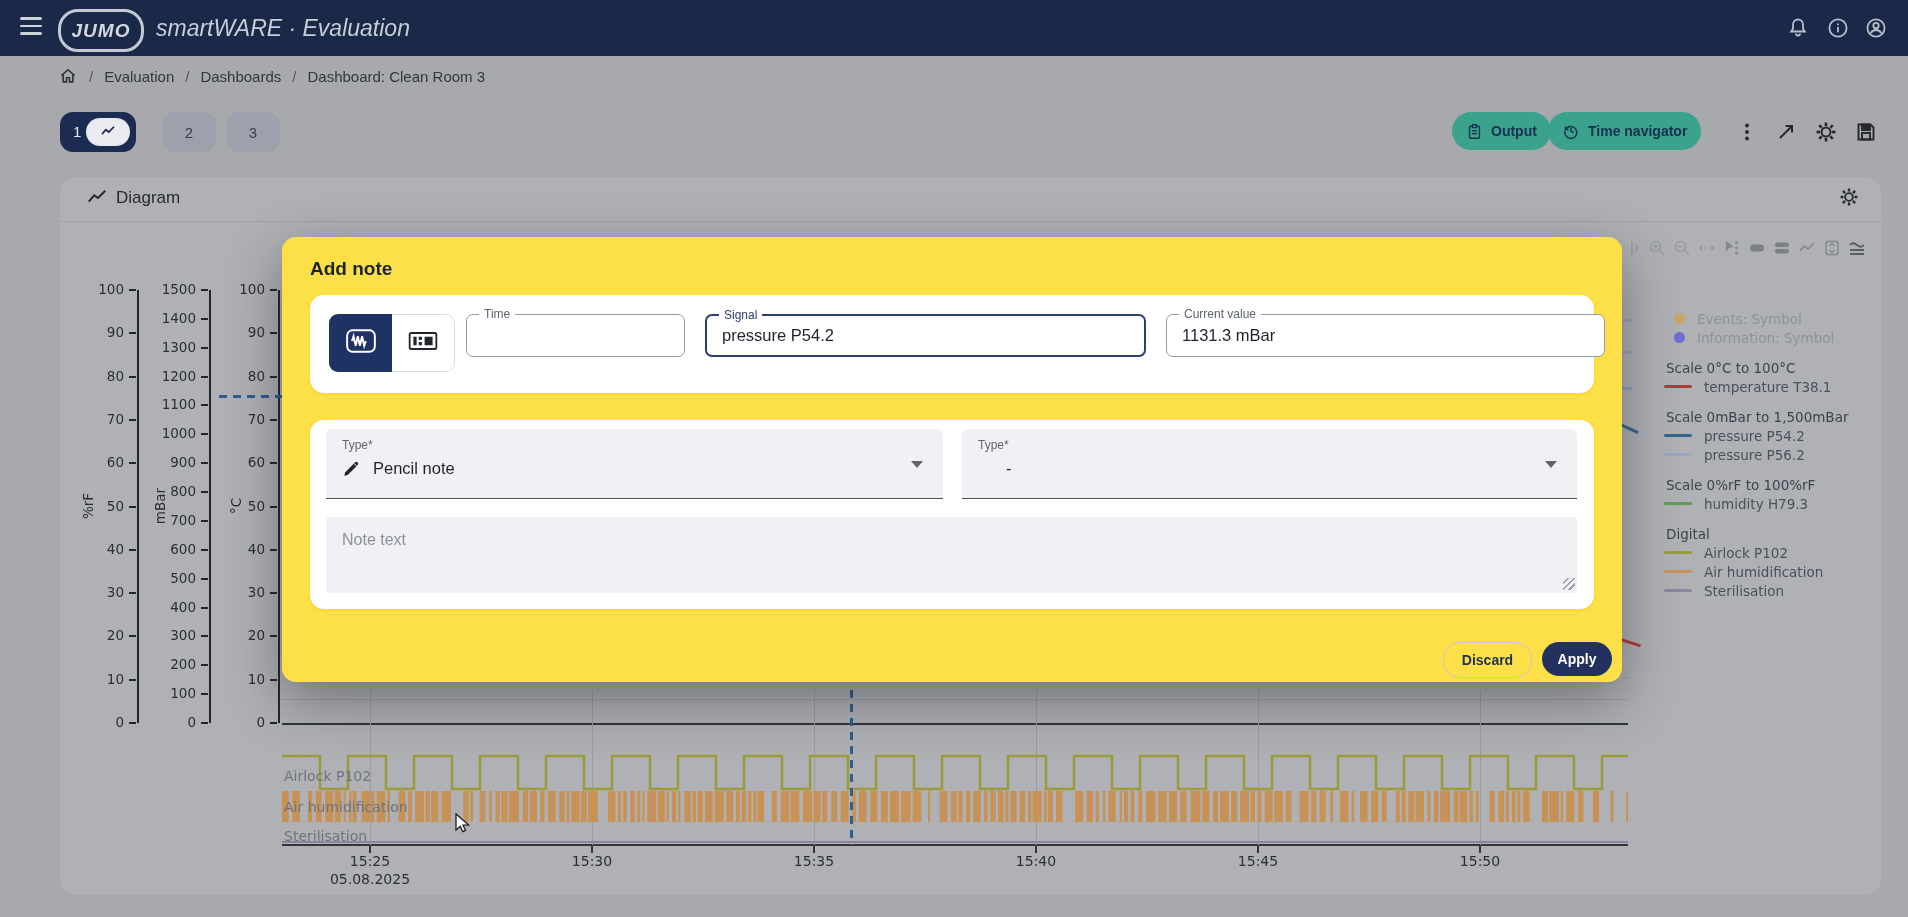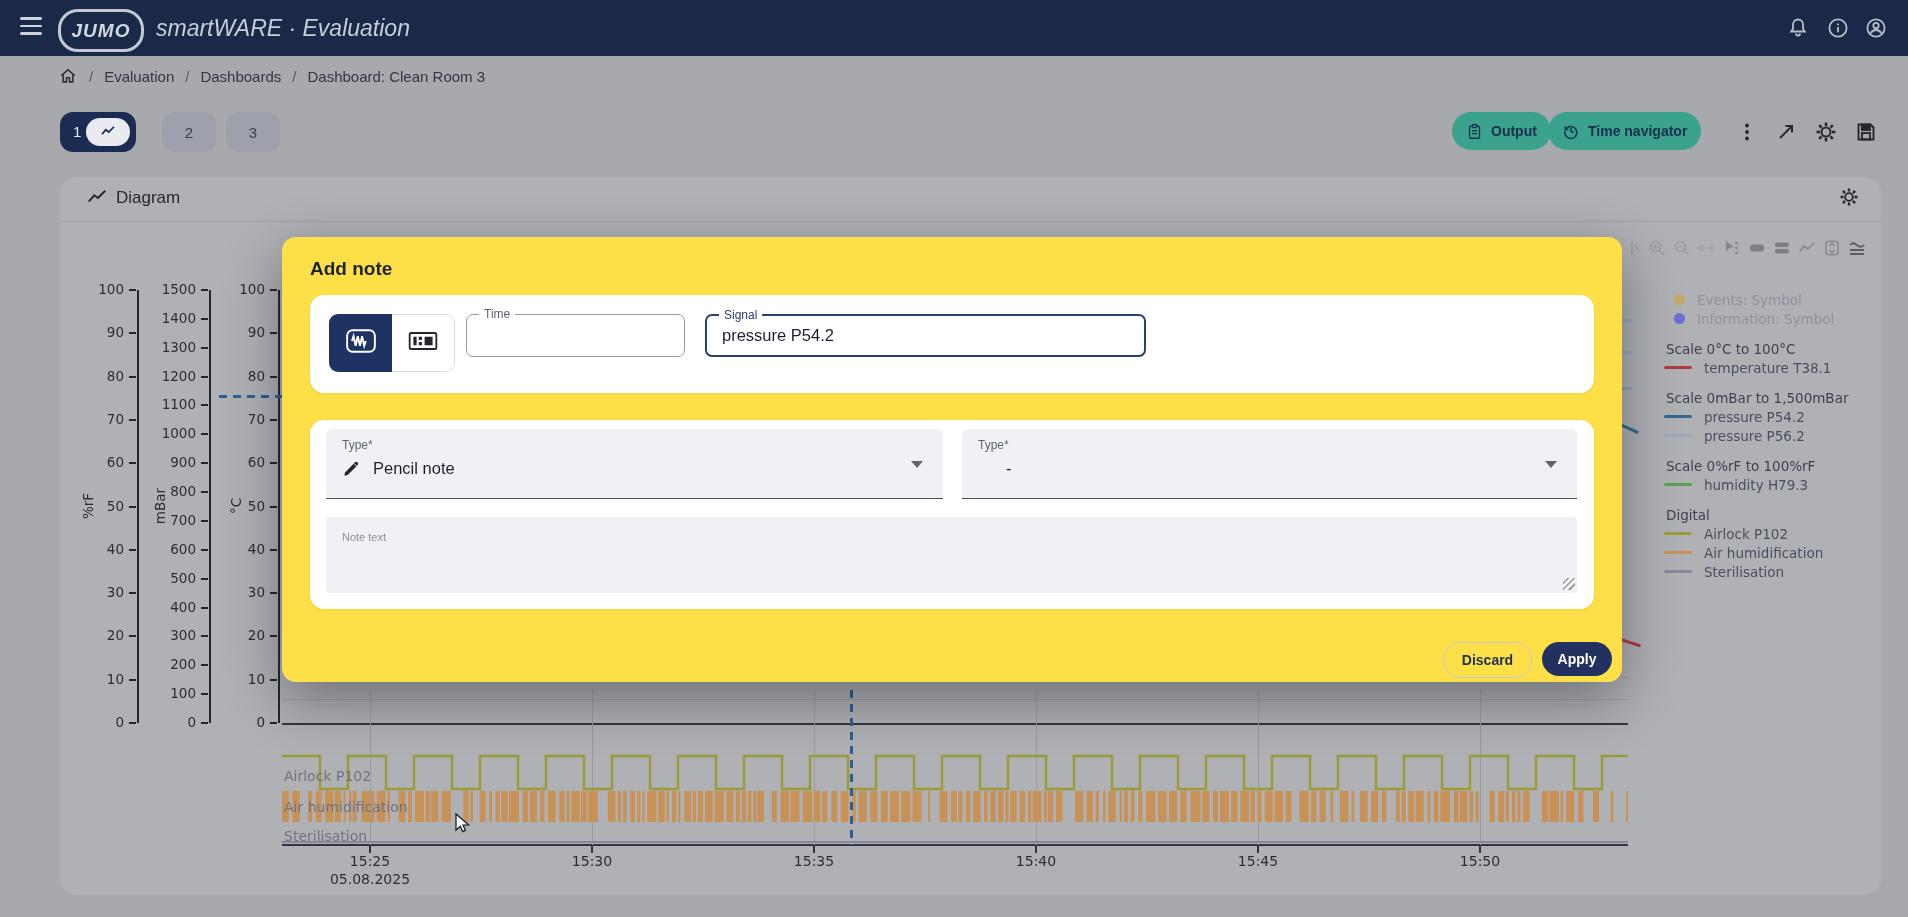--- a/index.html
+++ b/index.html
@@ -58,21 +58,21 @@
   .grid-h{position:absolute;left:222px;width:1346px;height:1px;background:#9fa0a4;}
   .zero-h{position:absolute;left:222px;top:546px;width:1346px;height:2px;background:#32353e;}
   .dig-lab{position:absolute;left:224px;font-size:14px;color:#6f737c;}
   .cursor-v{position:absolute;width:3px;background-image:repeating-linear-gradient(180deg,#2d5f93 0 8px,transparent 8px 14px);}
   .cursor-h{position:absolute;height:3.5px;background-image:repeating-linear-gradient(90deg,#2d5f93 0 8px,transparent 8px 14px);}
   .frag{position:absolute;}
   .tb-icons{position:absolute;left:1563px;top:62px;display:flex;gap:7px;align-items:center;}
   .tb-icons span{width:18px;height:18px;display:inline-block;cursor:pointer;}
 
   
-  #legend{position:absolute;left:1600px;top:113px;width:215px;font-size:13.5px;}
+  #legend{position:absolute;left:1600px;top:132px;width:215px;font-size:13.5px;}
   .lg-sym{height:19px;display:flex;align-items:center;gap:12px;padding-left:14px;color:#8e929b;cursor:pointer;}
   .lg-sym i{width:11px;height:11px;border-radius:50%;display:inline-block;}
   .lg-head{height:19px;margin-top:11px;padding-left:6px;color:#3d434e;display:flex;align-items:center;}
   .lg-series{height:19px;display:flex;align-items:center;gap:12px;padding-left:4px;color:#49505e;cursor:pointer;}
   .lg-series i{width:28px;height:3px;border-radius:2px;display:inline-block;}
 
   
   .modal{position:absolute;left:282px;top:237px;width:1340px;height:445px;background:#fde047;border-radius:14px;
     box-shadow:0 18px 55px rgba(20,24,34,.42);z-index:10;}
   .m-title{position:absolute;left:28px;top:21px;font-size:19px;font-weight:600;color:#1d2431;}
@@ -89,21 +89,21 @@
   .fld .flab{position:absolute;left:12px;top:-8px;background:#fff;padding:0 5px;font-size:12px;color:#5d6470;}
   .fld-focus{border:2.5px solid #2c4070;}
   .fld-focus .flab{color:#2c4070;}
   .sel{position:absolute;top:9px;height:70px;background:#f1f1f5;border-radius:6px 6px 0 0;border-bottom:1.5px solid #4c5059;
     box-sizing:border-box;cursor:pointer;}
   .sel .slab{position:absolute;left:16px;top:9px;font-size:12px;color:#60666f;}
   .sel .sval{position:absolute;left:16px;top:30px;font-size:16.5px;color:#1d222c;display:flex;align-items:center;gap:12px;}
   .sel .arrow{position:absolute;right:20px;top:32px;width:0;height:0;border-left:6px solid transparent;
     border-right:6px solid transparent;border-top:7px solid #5f646e;}
   .m-textarea{position:absolute;left:16px;top:97px;width:1251px;height:76px;background:#f1f1f5;border:none;border-radius:4px;
-    resize:none;box-sizing:border-box;padding:14px 16px;font-size:11px;font-family:"Liberation Sans",sans-serif;color:#1d222c;outline:none;}
+    resize:none;box-sizing:border-box;padding:14px 16px;font-size:16px;font-family:"Liberation Sans",sans-serif;color:#1d222c;outline:none;}
   .m-textarea::placeholder{color:#8b909b;}
   .ta-grip{position:absolute;left:1253px;top:158px;width:12px;height:12px;
     background:repeating-linear-gradient(135deg,transparent 0 3px,#9aa0aa 3px 4.5px);pointer-events:none;}
   .btn-discard{position:absolute;left:1161px;top:405px;width:87px;height:34px;border:1px solid #c6c9d2;border-radius:17px;
     background:transparent;color:#223459;font-size:14px;font-weight:600;display:flex;align-items:center;justify-content:center;cursor:pointer;}
   .btn-apply{position:absolute;left:1260px;top:405px;width:70px;height:34px;border-radius:17px;background:#223160;
     color:#ffffff;font-size:14px;font-weight:700;display:flex;align-items:center;justify-content:center;cursor:pointer;}
 
   .mouse-cursor{position:absolute;left:450px;top:811px;z-index:50;pointer-events:none;}
 </style>
@@ -641,20 +641,24 @@
         </div>
       </div>
 
       <div class="fld" style="left:156px;width:219px;">
         <span class="flab">Time</span>
       </div>
       <div class="fld fld-focus" style="left:395px;width:441px;">
         <span class="flab">Signal</span>
         <input readonly="" value="pressure P54.2" style="">
       </div>
+      <div class="fld" style="left:856px;width:439px;">
+        <span class="flab">Current value</span>
+        <input readonly="" value="1131.3 mBar" style="">
+      </div>
     </div>
 
     <div class="m-card card2">
       <div class="sel" style="left:16px;width:617px;">
         <span class="slab">Type*</span>
         <span class="sval">
           <span style="display:flex;">
             <svg viewBox="0 0 20 20" width="19" height="19" fill="#22252b">
               <path d="M2.5 17.5l.7-3.4L13.8 3.5a2 2 0 0 1 2.8 2.8L6 16.9l-3.5.6z"></path>
               <path d="M12.6 4.7l2.8 2.8" stroke="#fff" stroke-width="1"></path>

